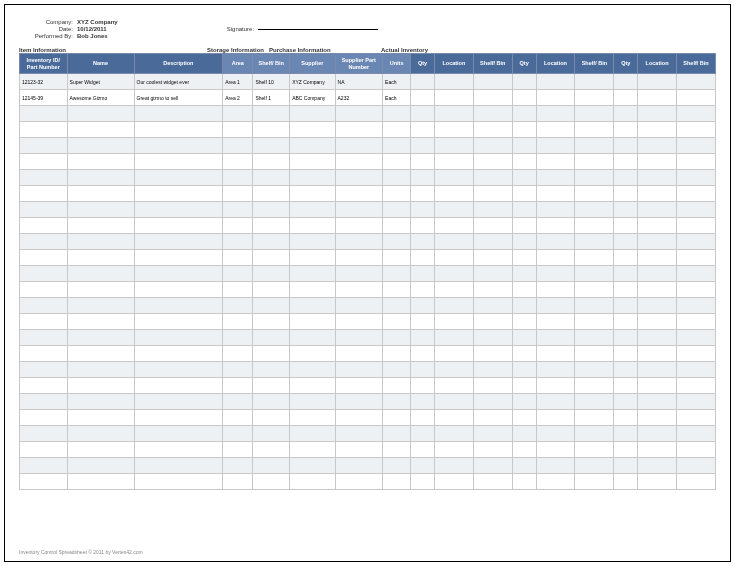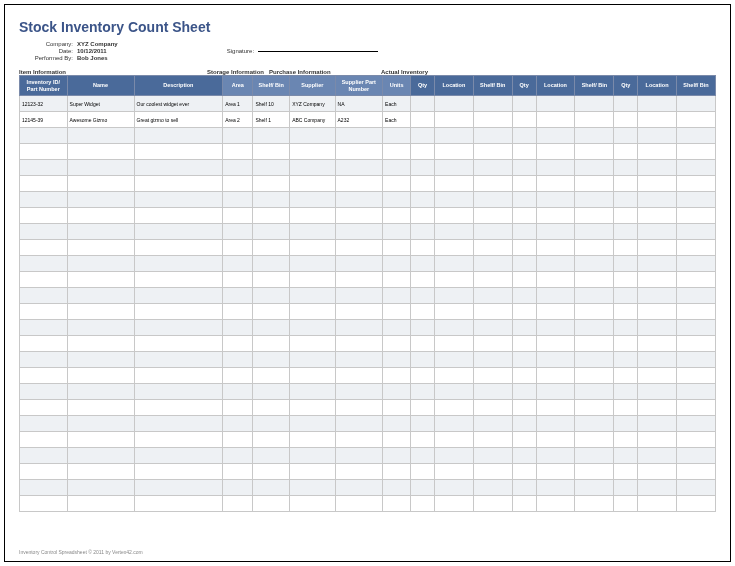--- a/index.html
+++ b/index.html
@@ -23,21 +23,20 @@
 th.lt{background:#6a86b2}
 td{border:1px solid #c8c8c8;font-size:5px;padding:2px;height:16px;vertical-align:middle;overflow:hidden;white-space:nowrap}
 tr.alt td{background:#eef1f4}
 tr.norm td{background:#fff}
 .footer{position:absolute;bottom:6px;left:14px;font-size:5px;color:#888}
 </style>
 </head>
 <body>
 
 <div class="page">
-  <div class="title">Stock Inventory Count Sheet</div>
   <div class="meta">
     <div class="meta-row">
       <div class="meta-label">Company:</div>
       <div class="meta-value">XYZ Company</div>
     </div>
     <div class="meta-row">
       <div class="meta-label">Date:</div>
       <div class="meta-value">10/12/2011</div>
       <div class="sig-label">Signature:</div>
       <div class="sig-line"></div>

